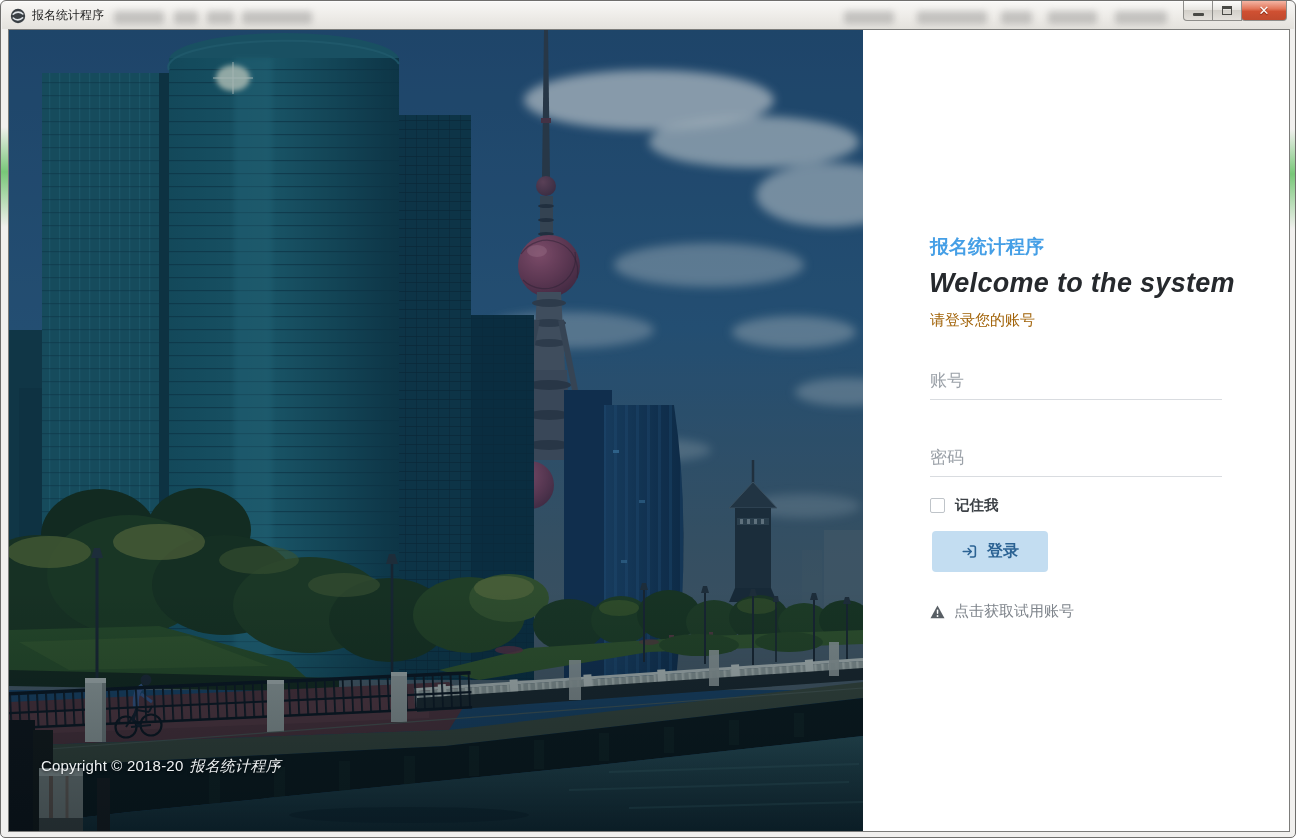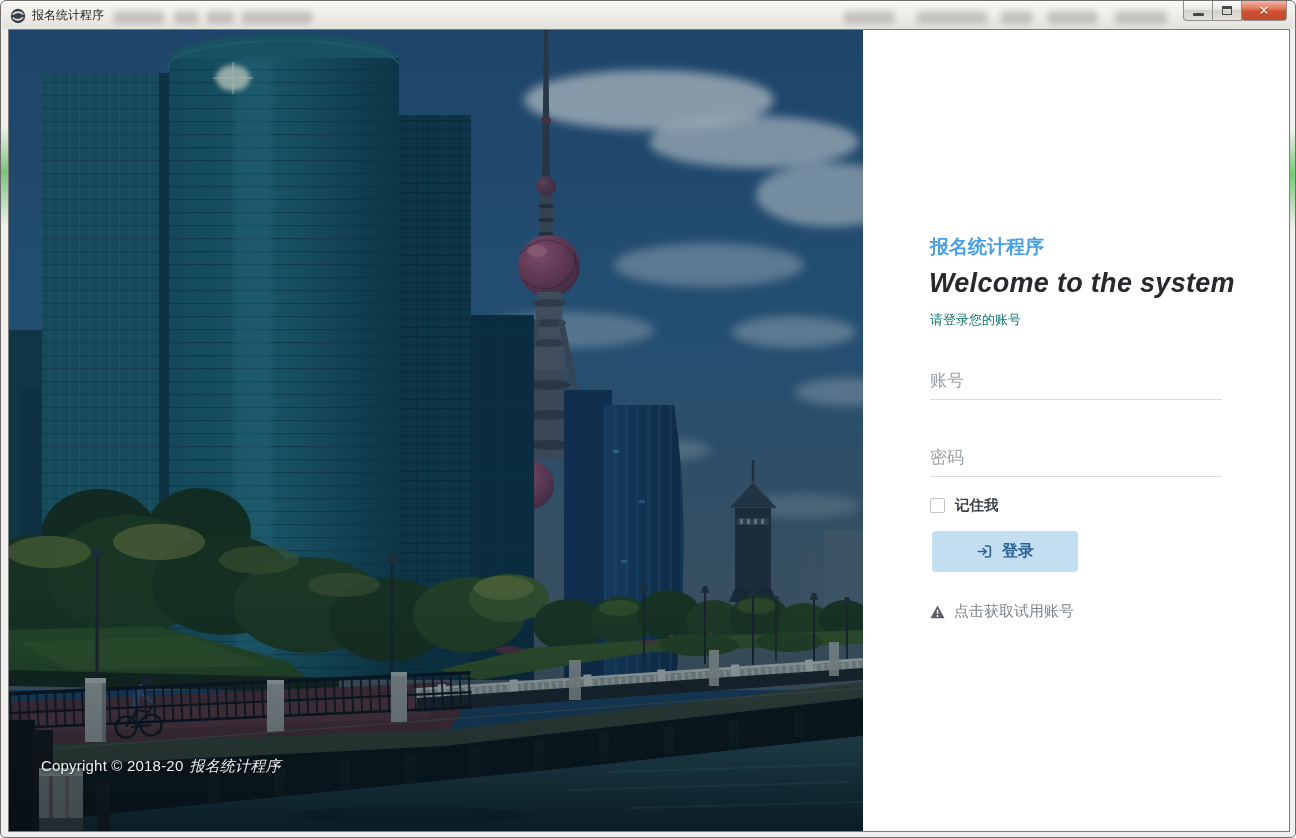--- a/index.html
+++ b/index.html
@@ -40,31 +40,31 @@
   .photo{position:relative;width:854px;height:801px;flex:0 0 auto;overflow:hidden;background:#1d4668;}
   .photo svg{display:block;}
   .copyright{position:absolute;left:32px;top:727px;color:#eef1f2;font-size:15px;
              text-shadow:0 1px 3px rgba(0,0,0,.6);letter-spacing:.2px;}
   .copyright .brand-it{font-style:italic;margin-left:6px;}
 
   
   .panel{position:relative;flex:1;background:#ffffff;}
   .brand{position:absolute;left:67px;top:204px;font-size:19px;font-weight:bold;color:#459fe6;}
   .welcome{position:absolute;left:66px;top:238px;font-size:27px;font-weight:600;color:#26292d;letter-spacing:.3px;font-style:italic;}
-  .subtitle{position:absolute;left:67px;top:281px;font-size:13px;color:#0f766e;}
+  .subtitle{position:absolute;left:67px;top:281px;font-size:15px;color:#a16207;}
   .field{position:absolute;left:67px;width:292px;height:32px;border:none;border-bottom:1px solid #d9dce0;
          background:transparent;font-size:17px;color:#333;outline:none;padding:0 0 6px 0;
          font-family:"Liberation Sans","DejaVu Sans",sans-serif;}
   .field::placeholder{color:#9ba1a8;opacity:1;}
   .field-account{top:338px;}
   .field-password{top:415px;}
   .remember{position:absolute;left:67px;top:466px;display:flex;align-items:center;cursor:pointer;}
   .checkbox{width:15px;height:15px;border:1px solid #bfc4c9;border-radius:2px;background:#fff;flex:0 0 auto;}
   .remember-label{margin-left:10px;font-size:14.5px;font-weight:600;color:#3d4247;}
-  .login-btn{position:absolute;left:69px;top:501px;width:146px;height:41px;border:none;border-radius:4px;
+  .login-btn{position:absolute;left:69px;top:501px;width:116px;height:41px;border:none;border-radius:4px;
              background:#c3ddf1;color:#2b6293;font-size:16px;font-weight:600;cursor:pointer;
              display:flex;align-items:center;justify-content:center;gap:9px;
              font-family:"Liberation Sans","DejaVu Sans",sans-serif;}
   .trial{position:absolute;left:67px;top:572px;display:flex;align-items:center;cursor:pointer;}
   .trial-label{margin-left:9px;font-size:15px;color:#7e848b;}
 </style>
 </head>
 <body>
 
 <div class="screen">

